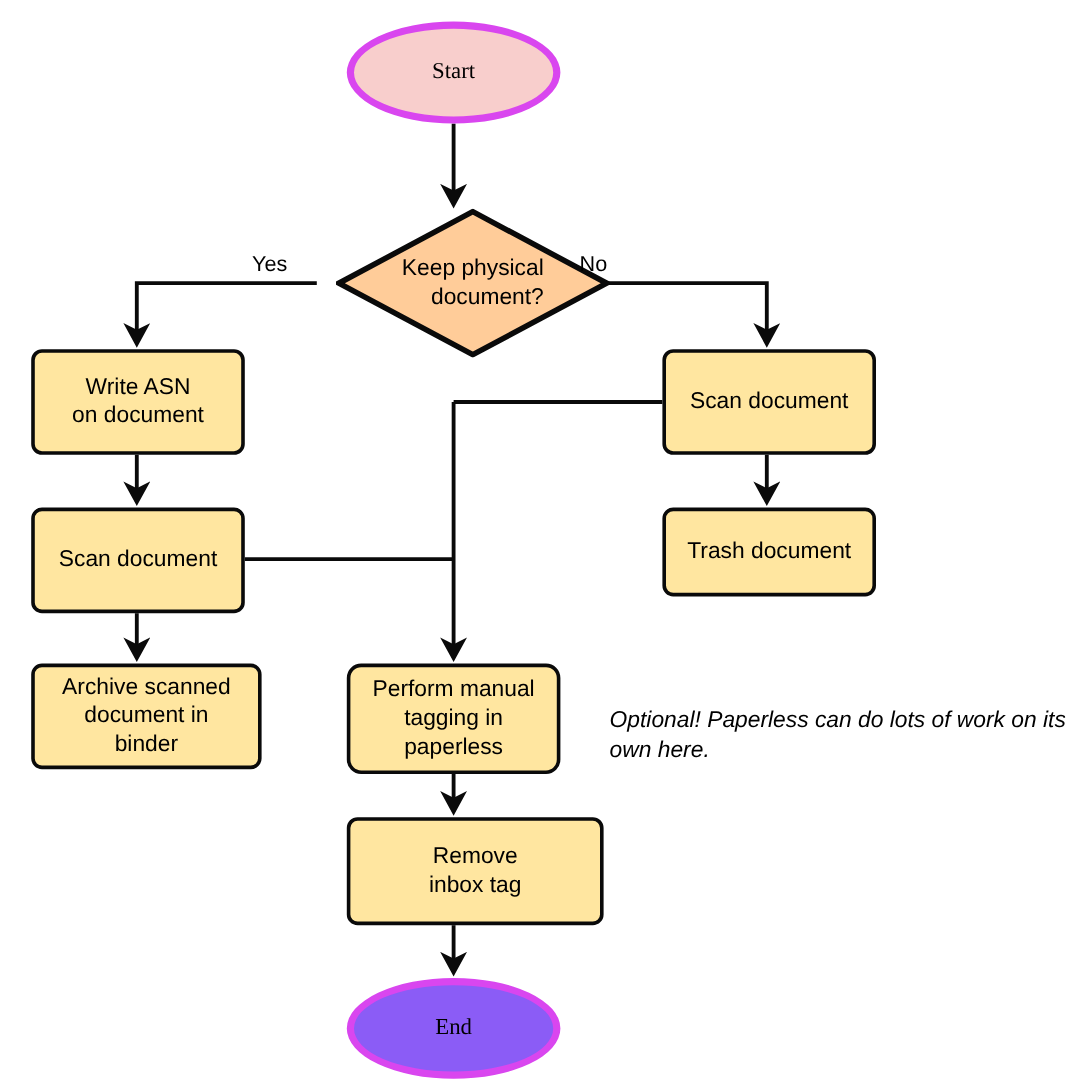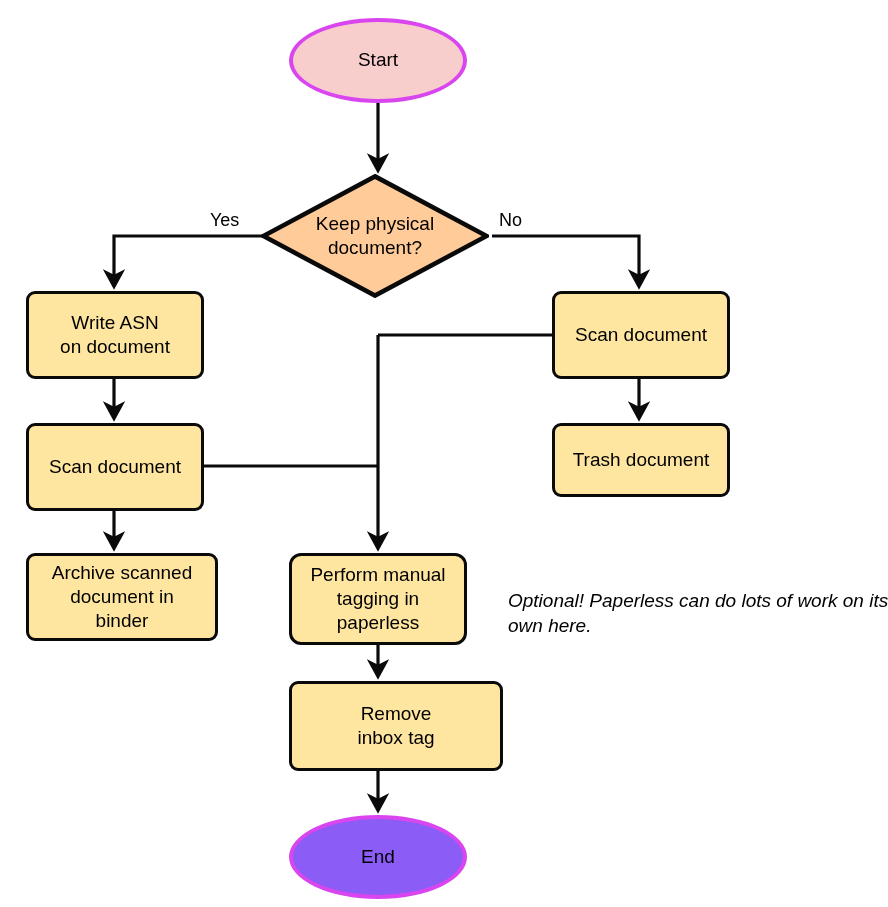--- a/index.html
+++ b/index.html
@@ -36,22 +36,23 @@
     font-size: 19px;
     line-height: 1.28;
     z-index: 3;
   }
   .node .node-label {
     display: block;
     padding: 0 6px;
     white-space: pre-line;
   }
   .node-terminal {
-    border: 4px solid #d946ef;
+    border: 6px solid #d946ef;
     border-radius: 50% / 50%;
+    font-family: Liberation Serif, serif;
   }
   .node-process {
     border: 3px solid #0a0a0a;
     border-radius: 9px;
   }
   .node-decision {
     background: transparent;
     border: 0;
   }
   .decision-shape {
@@ -115,21 +116,21 @@
       <path d="M 378 645 L 378 676" marker-end="url(#arrow)"></path>
 
       <path d="M 378 771 L 378 810" marker-end="url(#arrow)"></path>
     </g>
   </svg>
 
   <div class="node node-terminal" style="left:289px; top:18px; width:178px; height:85px; background:#f8cecc;">
     <span class="node-label">Start</span>
   </div>
 
-  <div class="node node-decision" style="left:261px; top:174px; width:228px; height:124px;">
+  <div class="node node-decision" style="left:280px; top:174px; width:228px; height:124px;text-align:right;">
     <svg class="decision-shape" viewBox="0 0 228 124" preserveAspectRatio="none" xmlns="http://www.w3.org/2000/svg">
       <polygon points="114,2.4 225.6,62 114,121.6 2.4,62" fill="#ffcc99" stroke="#0a0a0a" stroke-width="4.6" stroke-linejoin="miter"></polygon>
     </svg>
     <span class="node-label decision-text">Keep physical
 document?</span>
   </div>
 
   <div class="node node-process" style="left:26px; top:291px; width:178px; height:88px; background:#ffe6a0;">
     <span class="node-label">Write ASN
 on document</span>
@@ -162,17 +163,17 @@
   <div class="node node-process" style="left:289px; top:681px; width:214px; height:90px; background:#ffe6a0;">
     <span class="node-label">Remove
 inbox tag</span>
   </div>
 
   <div class="node node-terminal" style="left:289px; top:815px; width:178px; height:84px; background:#8b5cf6;">
     <span class="node-label">End</span>
   </div>
 
   <div class="edge-label" style="left:210px; top:210px;text-align:right;">Yes</div>
-  <div class="edge-label" style="left:499px; top:210px;">No</div>
+  <div class="edge-label" style="left:483px; top:210px;">No</div>
 
   <div class="note" style="left:508px; top:588px; width:400px;">Optional! Paperless can do lots of work on its own here.</div>
 
 </div>
 
 </body></html>

